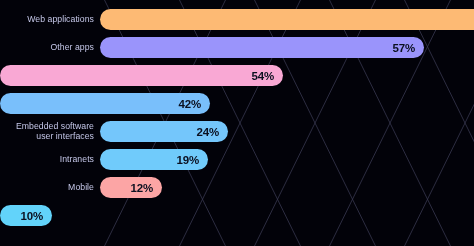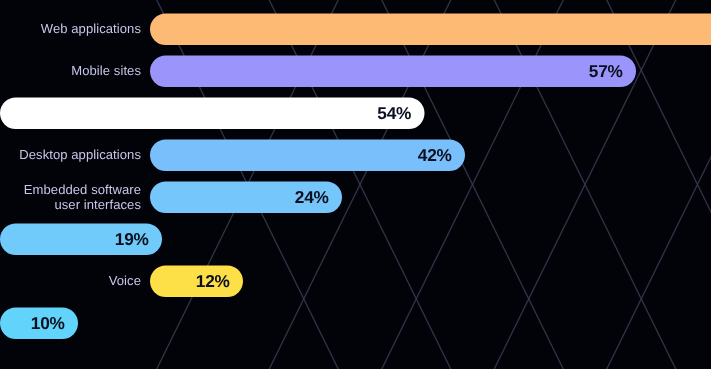--- a/index.html
+++ b/index.html
@@ -100,67 +100,67 @@
     <div class="row">
       <div class="row-label">Web applications</div>
       <div class="bar-area">
         <div class="bar" style="width:418px;background:#fdba74;">
           <span class="bar-value">72%</span>
         </div>
       </div>
     </div>
 
     <div class="row">
-      <div class="row-label">Mobile sites</div>
+      <div class="row-label">Other apps</div>
       <div class="bar-area">
         <div class="bar" style="width:324px;background:#9a94fb;">
           <span class="bar-value">57%</span>
         </div>
       </div>
     </div>
 
     <div class="row">
       <div class="bar-area">
-        <div class="bar" style="width:283px;background:#ffffff;">
+        <div class="bar" style="width:283px;background:#f9a8d4;">
           <span class="bar-value">54%</span>
         </div>
       </div>
     </div>
 
     <div class="row">
-      <div class="row-label">Desktop applications</div>
       <div class="bar-area">
         <div class="bar" style="width:210px;background:#79bffb;align-items:center;">
           <span class="bar-value">42%</span>
         </div>
       </div>
     </div>
 
     <div class="row">
       <div class="row-label">Embedded software
 user interfaces</div>
       <div class="bar-area">
         <div class="bar" style="width:128px;background:#74c6fb;">
           <span class="bar-value">24%</span>
         </div>
       </div>
     </div>
 
     <div class="row">
+      <div class="row-label">Intranets</div>
       <div class="bar-area">
         <div class="bar" style="width:108px;background:#70cbfb;">
           <span class="bar-value">19%</span>
         </div>
       </div>
     </div>
 
     <div class="row">
-      <div class="row-label">Voice</div>
+      <div class="row-label">Mobile</div>
       <div class="bar-area">
-        <div class="bar" style="width:62px;background:#fde047;">
+        <div class="bar" style="width:62px;background:#fca5a5;">
           <span class="bar-value">12%</span>
         </div>
       </div>
     </div>
 
     <div class="row">
       <div class="bar-area">
         <div class="bar" style="width:52px;background:#62d3fa;">
           <span class="bar-value">10%</span>
         </div>

